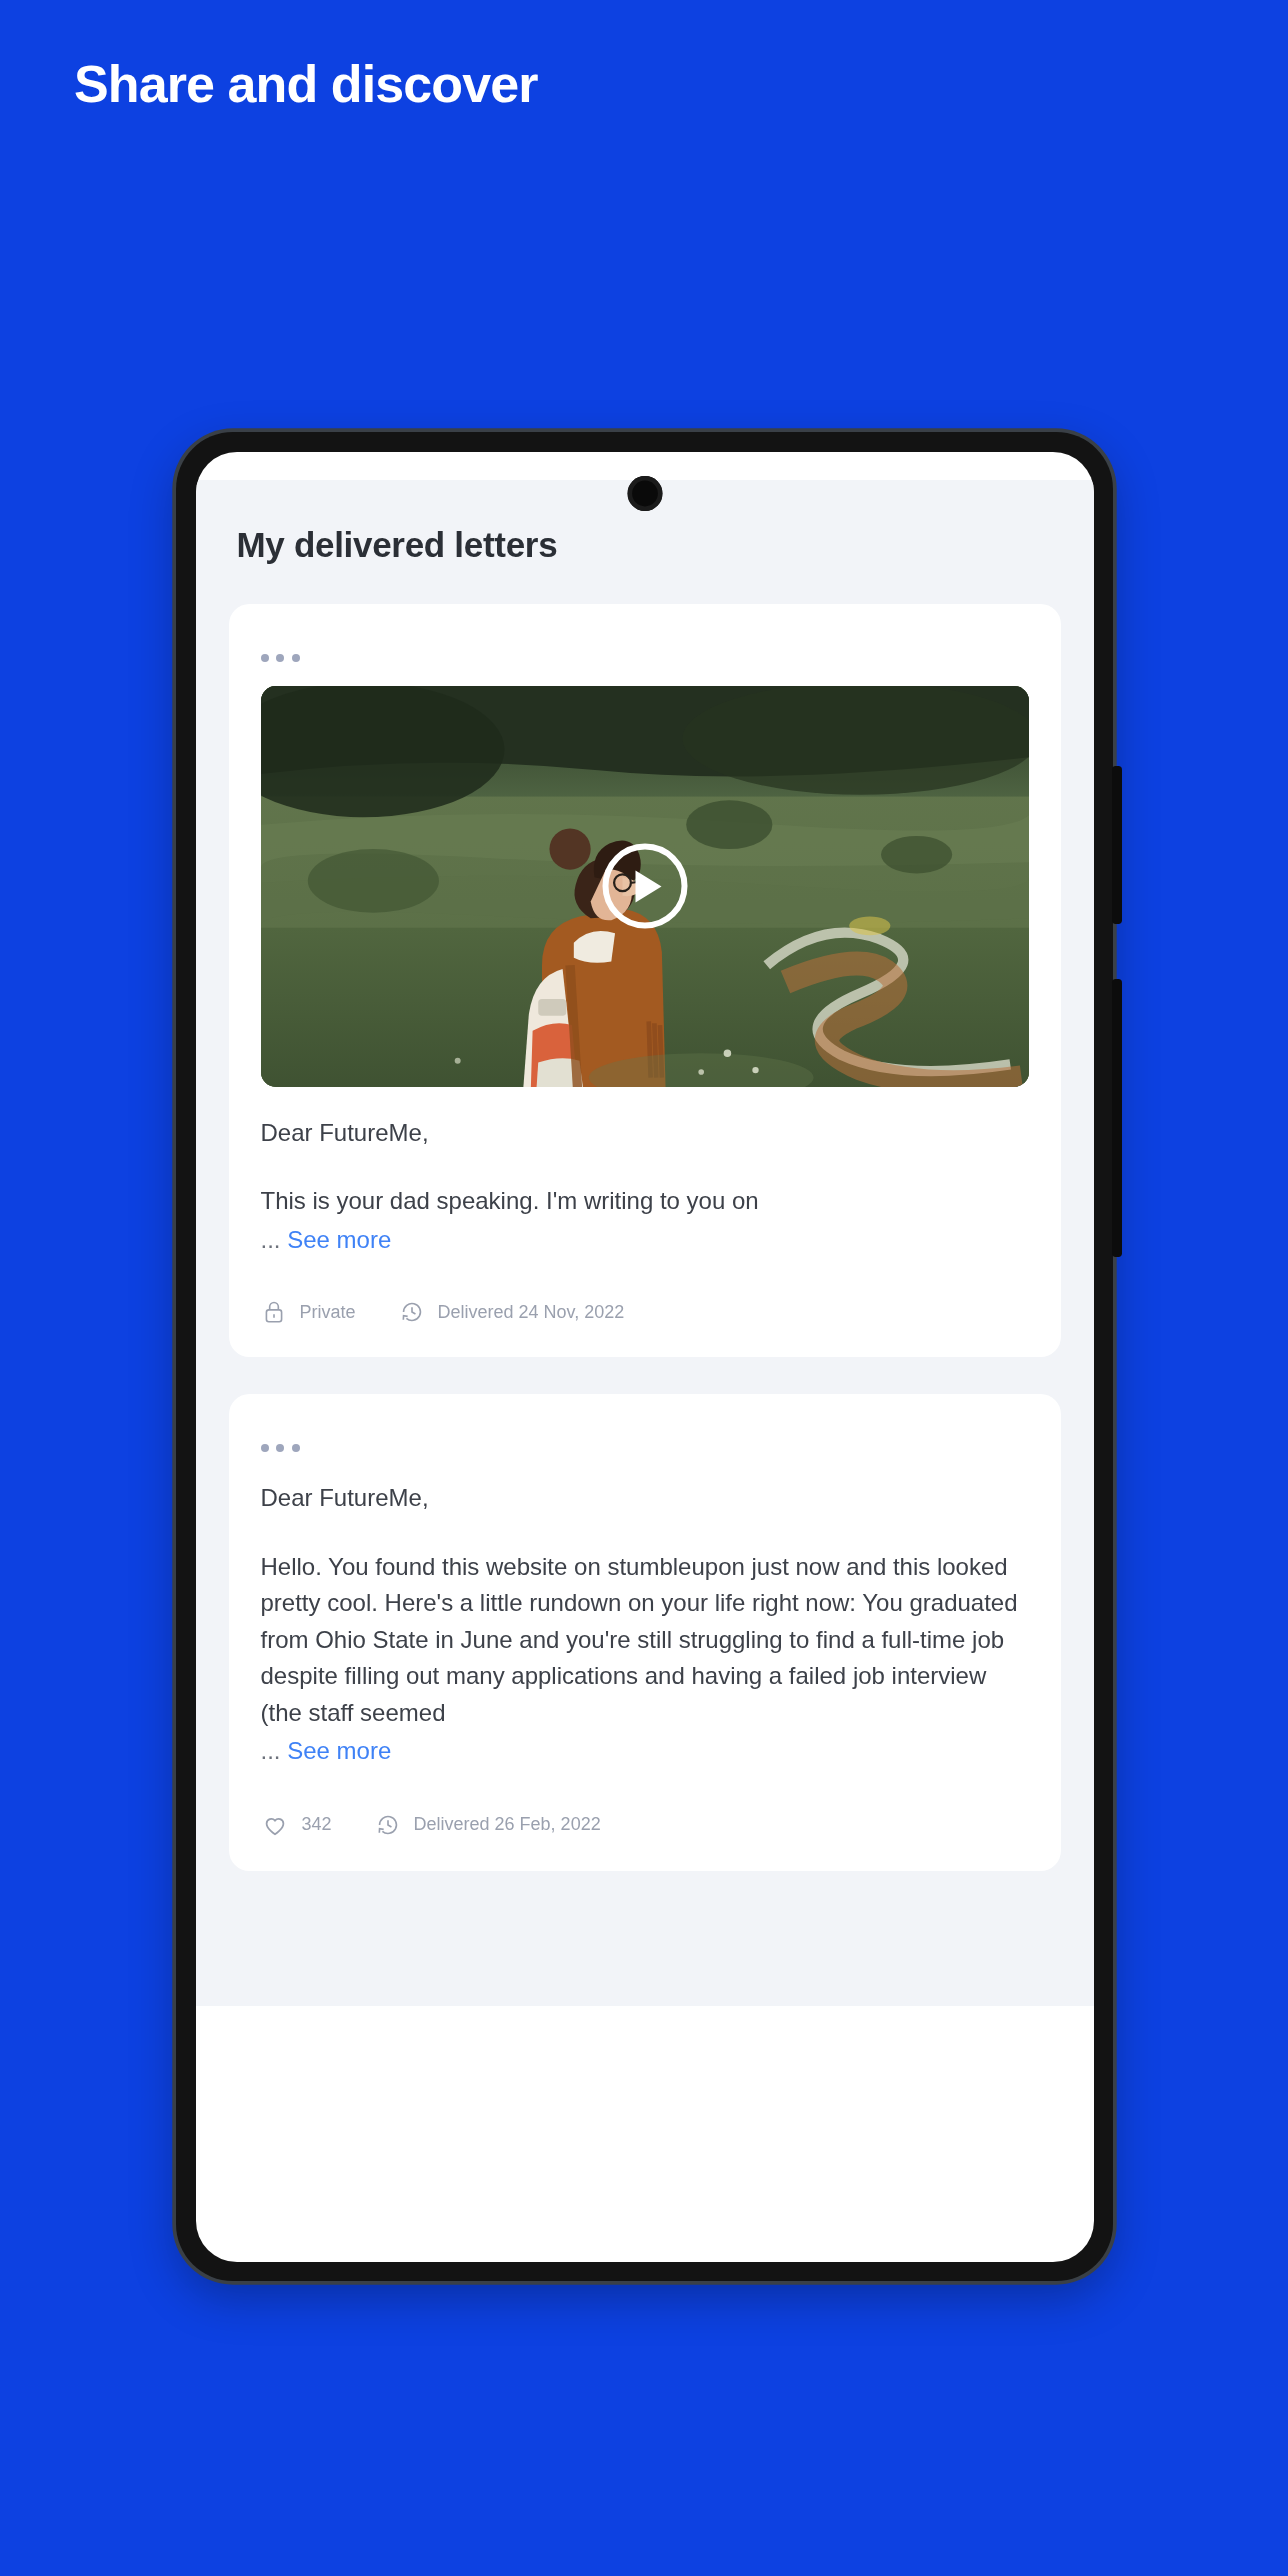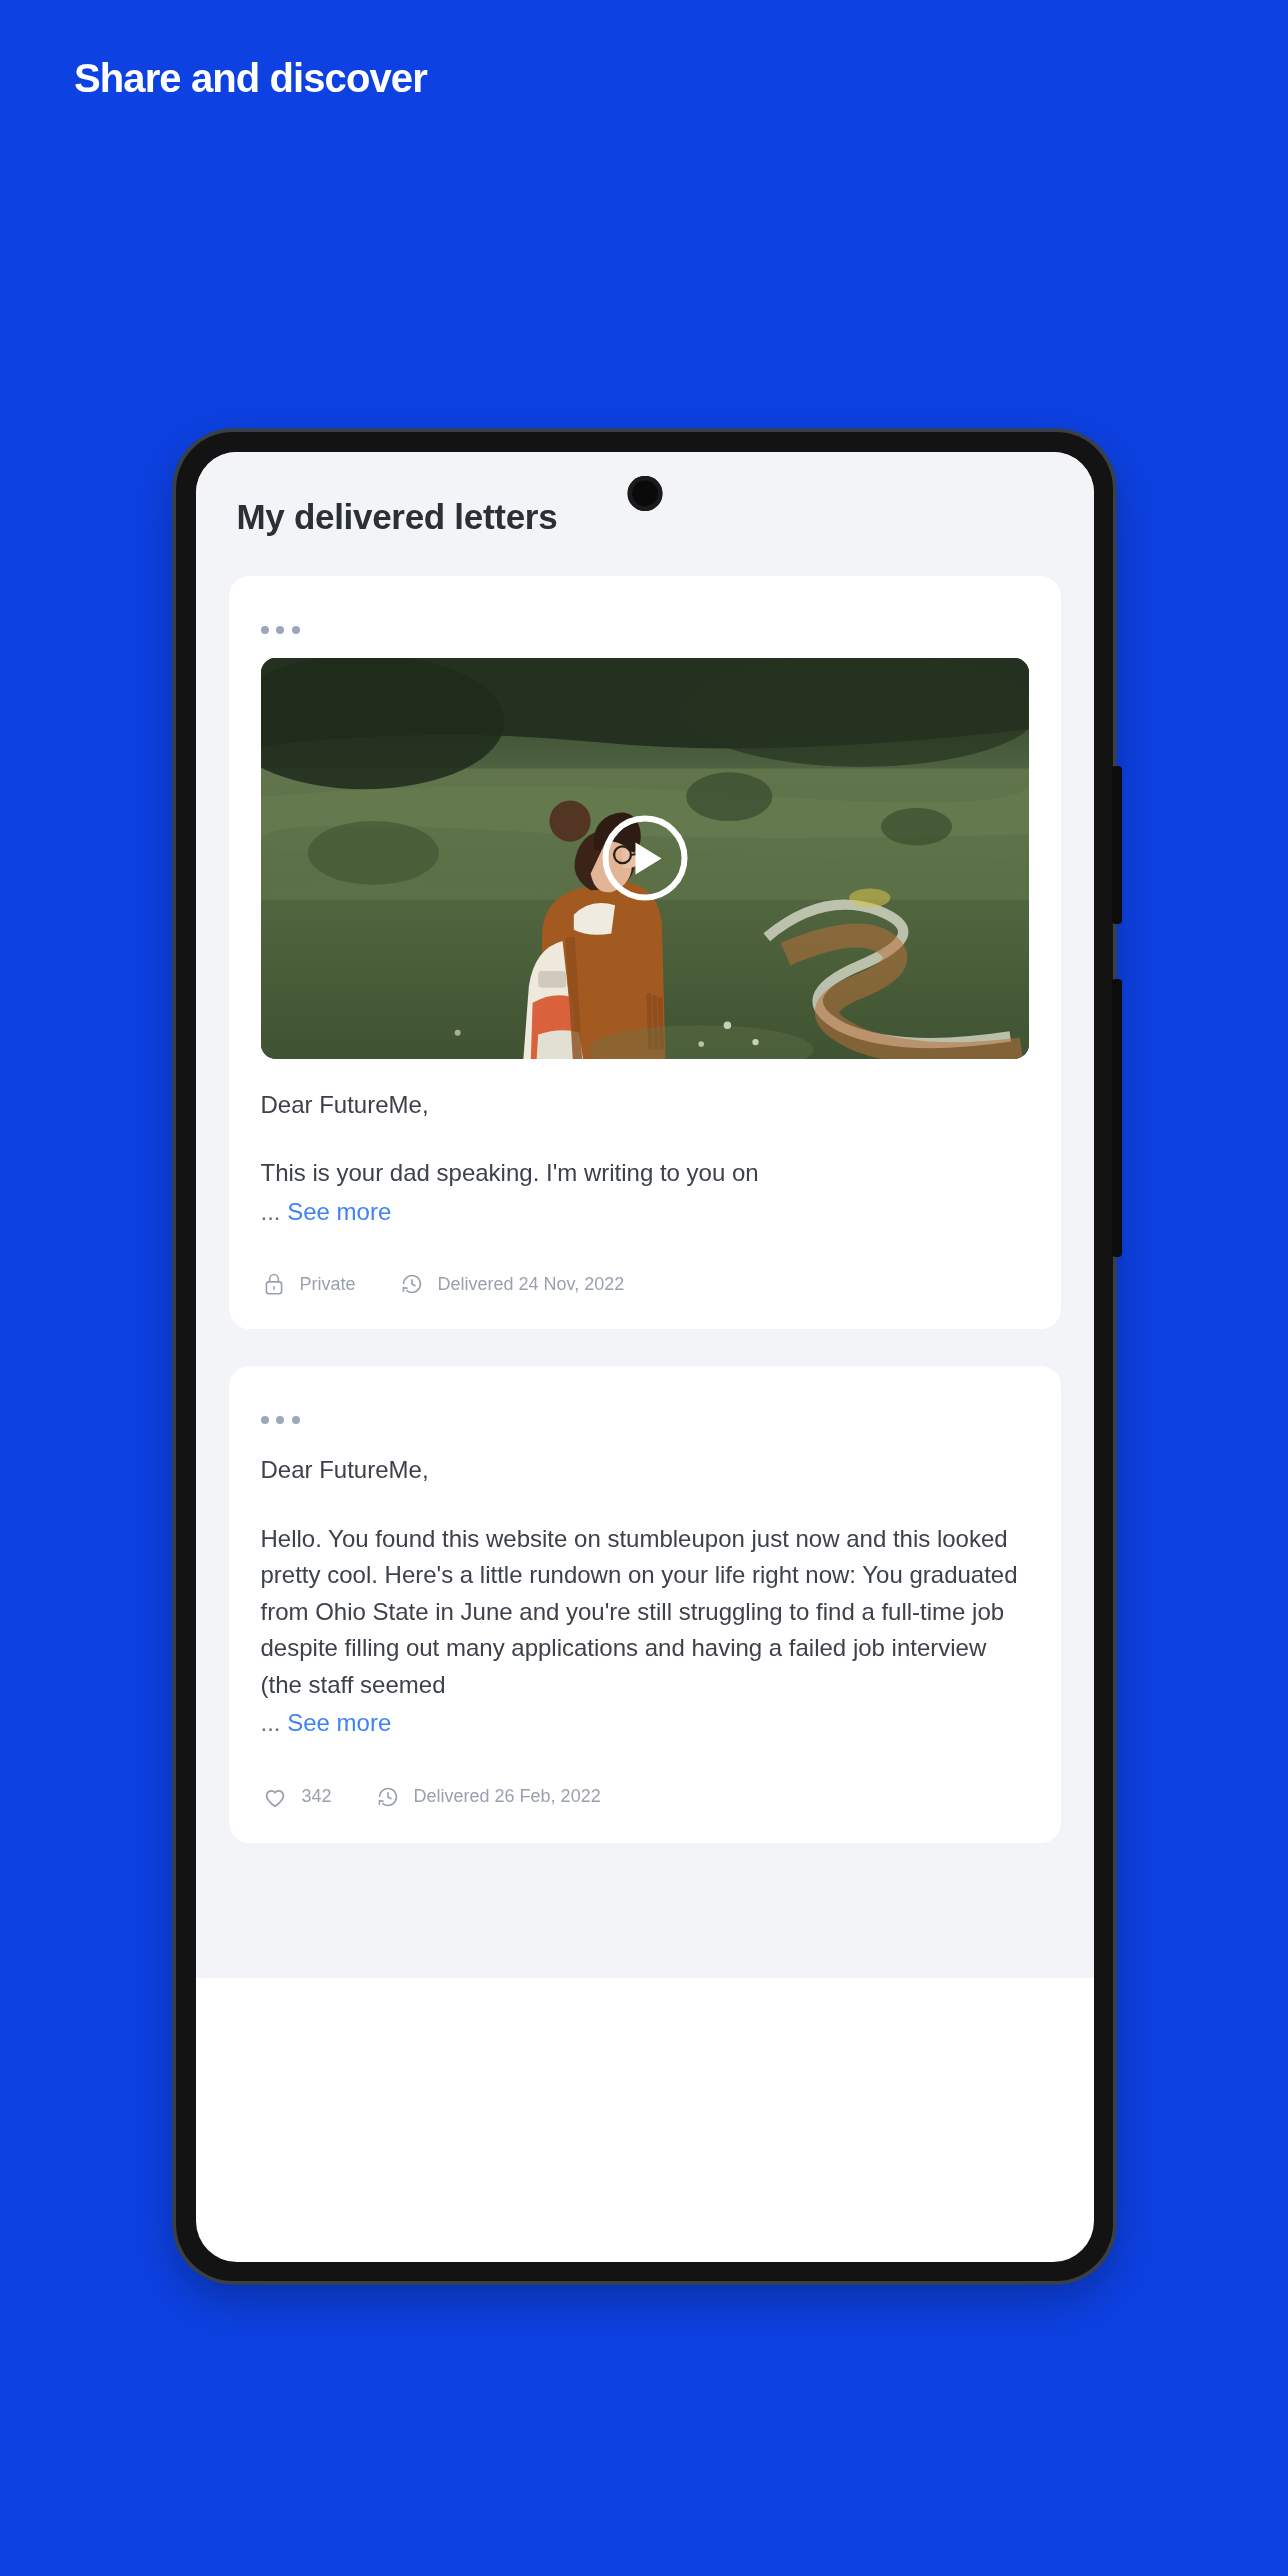--- a/index.html
+++ b/index.html
@@ -8,21 +8,21 @@
     background: #0D41E1;
     font-family: "Liberation Sans", sans-serif;
     overflow: hidden;
   }
 
   .poster { position: relative; width: 1288px; height: 2576px; background: #0D41E1; }
 
   .headline {
     position: absolute;
     left: 74px; top: 56px;
-    font-size: 40px;
+    font-size: 52px;
     font-weight: bold;
     color: #FFFFFF;
     letter-spacing: -0.9px;
     line-height: 1.1;
     white-space: nowrap;
   }
 
   
   .phone-frame {
     position: absolute;
@@ -82,20 +82,21 @@
   }
   .logo .lg-a { color: #7693F5; }
   .logo .lg-b { color: #1B4AE4; }
 
   .avatar-icon { width: 48px; height: 48px; display:block; }
 
   .app-body {
     background: #F2F4F8;
     height: 1526px;
     overflow: hidden;
+    margin-top: 28px;
   }
 
   .page-title {
     font-size: 35px;
     font-weight: bold;
     color: #2B2F36;
     padding: 45px 0 39px 41px;
     letter-spacing: -0.3px;
   }
 

